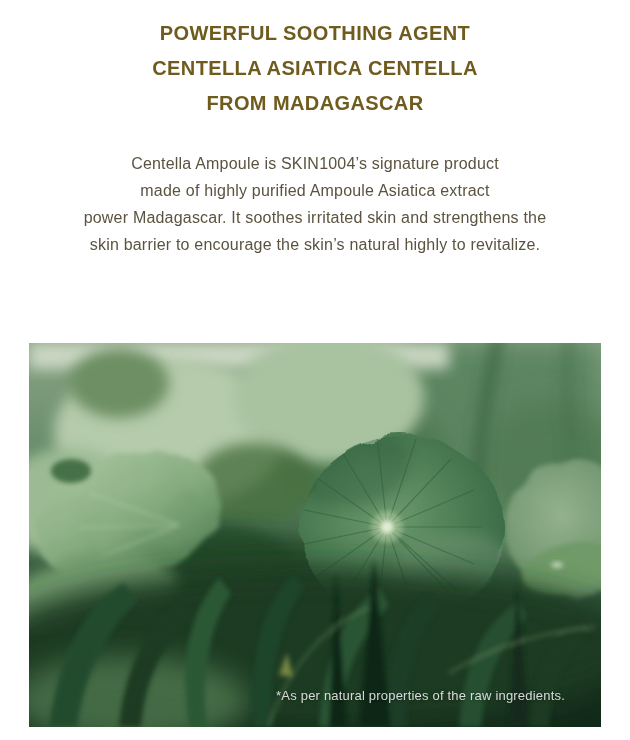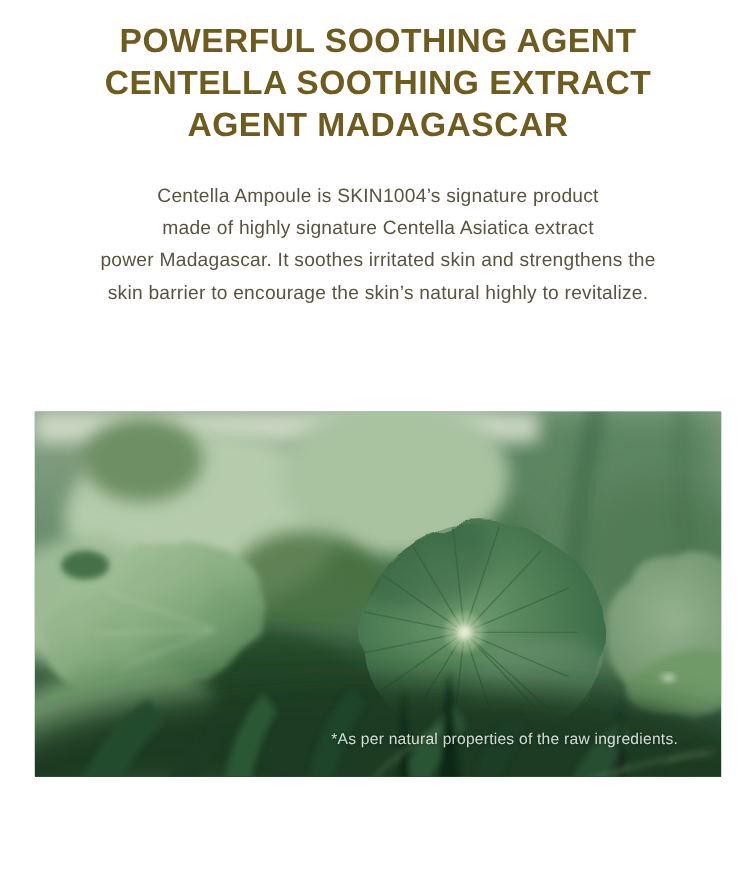--- a/index.html
+++ b/index.html
@@ -8,65 +8,65 @@
     width: 630px; height: 740px;
     background: #ffffff;
     font-family: "Liberation Sans", sans-serif;
     overflow: hidden;
   }
   .page { position: relative; width: 630px; height: 740px; background:#ffffff; }
 
   .heading {
     margin: 0; padding-top: 16px;
     text-align: center;
-    font-size: 28px; line-height: 35px;
+    font-size: 20px; line-height: 35px;
     font-weight: bold; letter-spacing: 0.4px;
     color: #6f5b1d;
   }
   .heading .line { display: block; }
 
   .description {
     margin: 29px 0 2px; padding: 0 20px;
     text-align: center;
     font-size: 16px; line-height: 27px;
     letter-spacing: 0.2px;
     color: #5b5340;
   }
   .description .line { display: block; }
 
   .photo-figure {
     position: absolute; top: 343px; left: 29px;
-    width: 572px; height: 304px;
+    width: 572px; height: 384px;
     margin: 0; overflow: hidden;
-    background: #15803d;
+    background: #d946ef;
   }
   .photo-figure svg { display: block; width: 572px; height: 384px; }
 
   .photo-caption {
     position: absolute; right: 36px; bottom: 24px;
     font-size: 13px; letter-spacing: 0.2px;
     color: rgba(255,255,255,0.82);
     text-shadow: 0 1px 3px rgba(0,0,0,0.35);
     white-space: nowrap;
   }
 </style>
 </head>
 <body>
 
 <div class="page">
 
   <h1 class="heading">
     <span class="line">POWERFUL SOOTHING AGENT</span>
-    <span class="line">CENTELLA SOOTHING EXTRACT</span>
-    <span class="line">AGENT MADAGASCAR</span>
+    <span class="line">CENTELLA ASIATICA CENTELLA</span>
+    <span class="line">FROM MADAGASCAR</span>
   </h1>
 
   <p class="description">
     <span class="line">Centella Ampoule is SKIN1004’s signature product</span>
-    <span class="line">made of highly signature Centella Asiatica extract</span>
+    <span class="line">made of highly purified Ampoule Asiatica extract</span>
     <span class="line">power Madagascar. It soothes irritated skin and strengthens the</span>
     <span class="line">skin barrier to encourage the skin’s natural highly to revitalize.</span>
   </p>
 
   <figure class="photo-figure">
     <svg viewBox="0 0 572 384" aria-hidden="true">
       <defs>
         <filter id="blur-lg" x="-40%" y="-40%" width="180%" height="180%">
             <feGaussianBlur stdDeviation="14"></feGaussianBlur>
           </filter>

